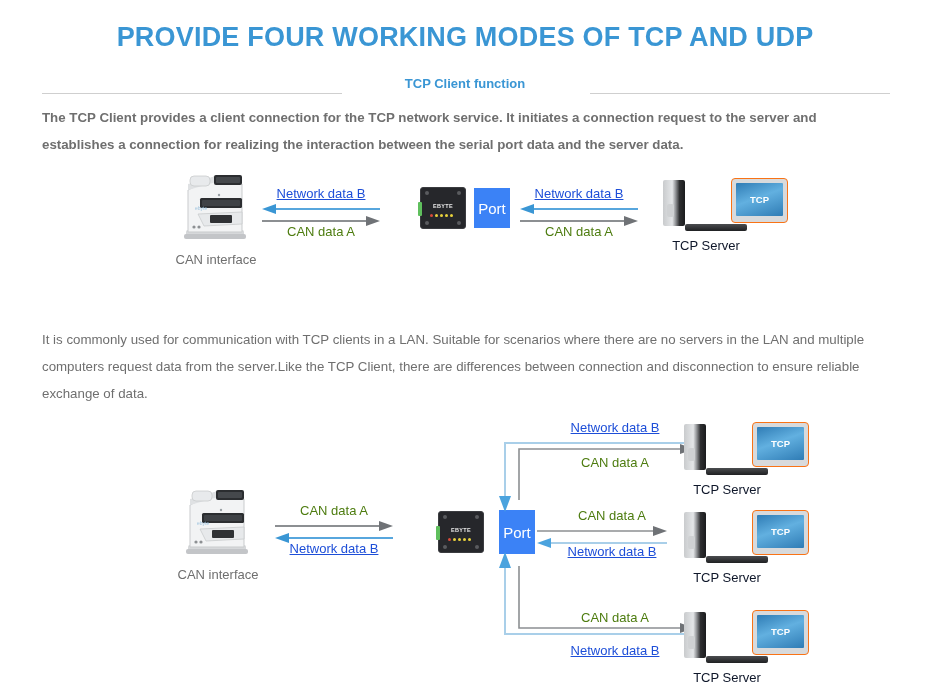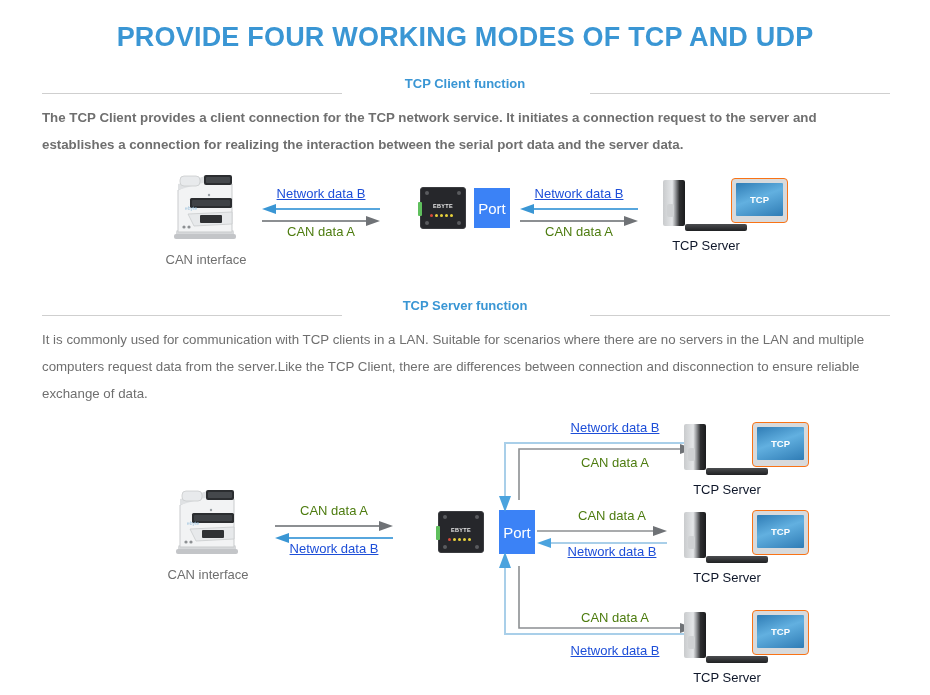--- a/index.html
+++ b/index.html
@@ -47,21 +47,21 @@
   .para {
     position: absolute;
     left: 42px;
     width: 848px;
     font-size: 13.3px;
     color: #6f6f6f;
     line-height: 27px;
   }
 
   
-  .can-device { position: absolute; }
+  .can-device { position: absolute; margin-left: 10px; }
   .can-device .label {
     position: absolute; left: 50%; transform: translateX(-50%);
     white-space: nowrap;
     font-size: 13px; color: #6f6f6f;
   }
 
   
   .ebyte {
     position: absolute;
     background: #26272b;
@@ -228,25 +228,20 @@
     <div class="pc" style="left:663px; top:178px; width:86px; height:75px;">
       <div class="tower"></div>
       <div class="mon-bezel">
         <div class="screen">TCP</div>
       </div>
       <div class="keyboard"></div>
       <div class="label">TCP Server</div>
     </div>
   </div>
 
-  <div class="section-head" style="top:300px;">
-    <div class="rule left"></div>
-    <div class="sec-title">TCP Server function</div>
-    <div class="rule right"></div>
-  </div>
 
   <div class="para" style="top:326px;">It is commonly used for communication with TCP clients in a LAN. Suitable for scenarios where there are no servers in the LAN and multiple computers request data from the server.Like the TCP Client, there are differences between connection and disconnection to ensure reliable exchange of data.</div>
 
   <div>
 
     <div class="can-device" style="left:168px; top:485px; width:80px; height:90px;">
       <svg width="80" height="76" viewBox="0 0 80 76">
         <rect x="10" y="60" width="58" height="9" rx="2" fill="#d6d8da"></rect>
         <rect x="8" y="64" width="62" height="5" rx="2" fill="#c3c5c8"></rect>
         <path d="M12 20 L12 62 L66 62 L66 14 L40 6 Z" fill="#f2f3f4" stroke="#c9cbcd" stroke-width="1"></path>

